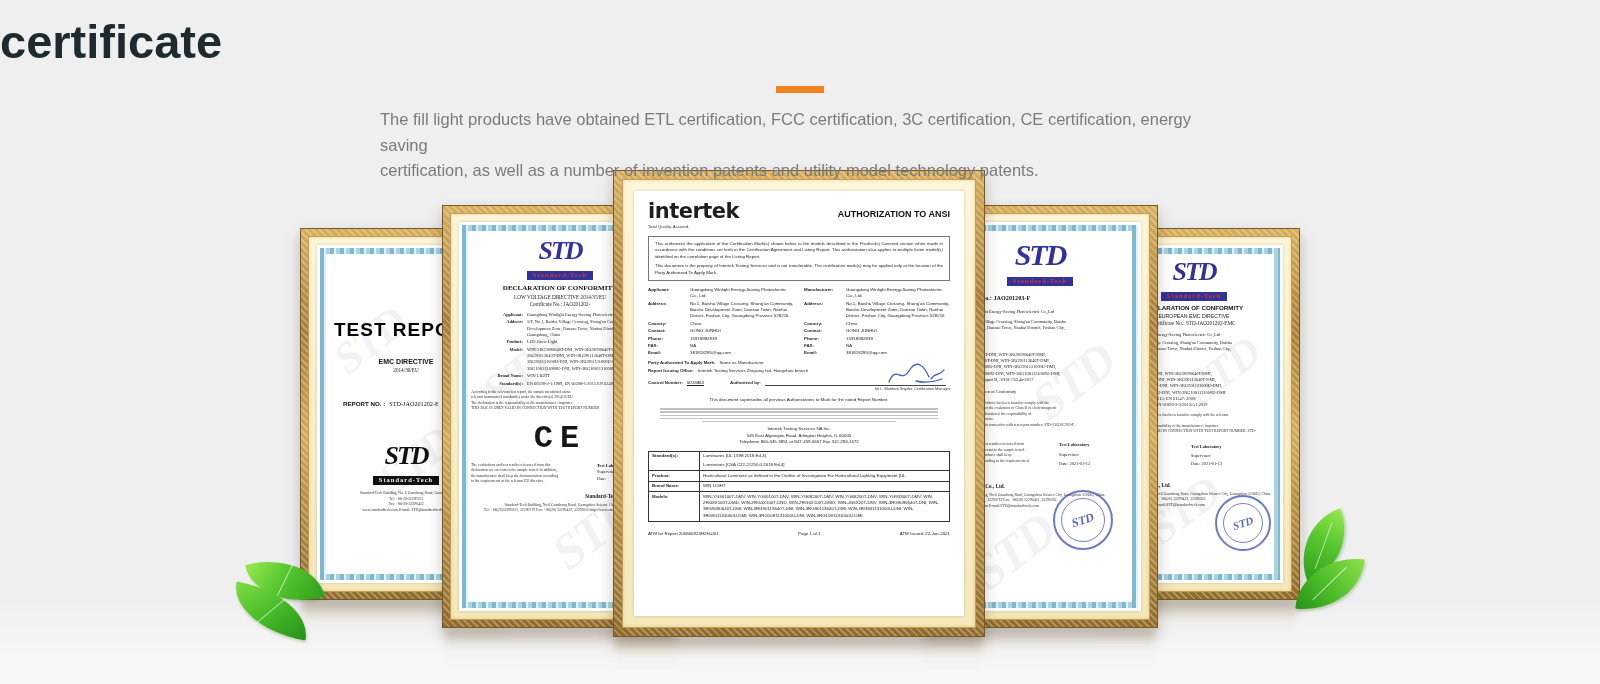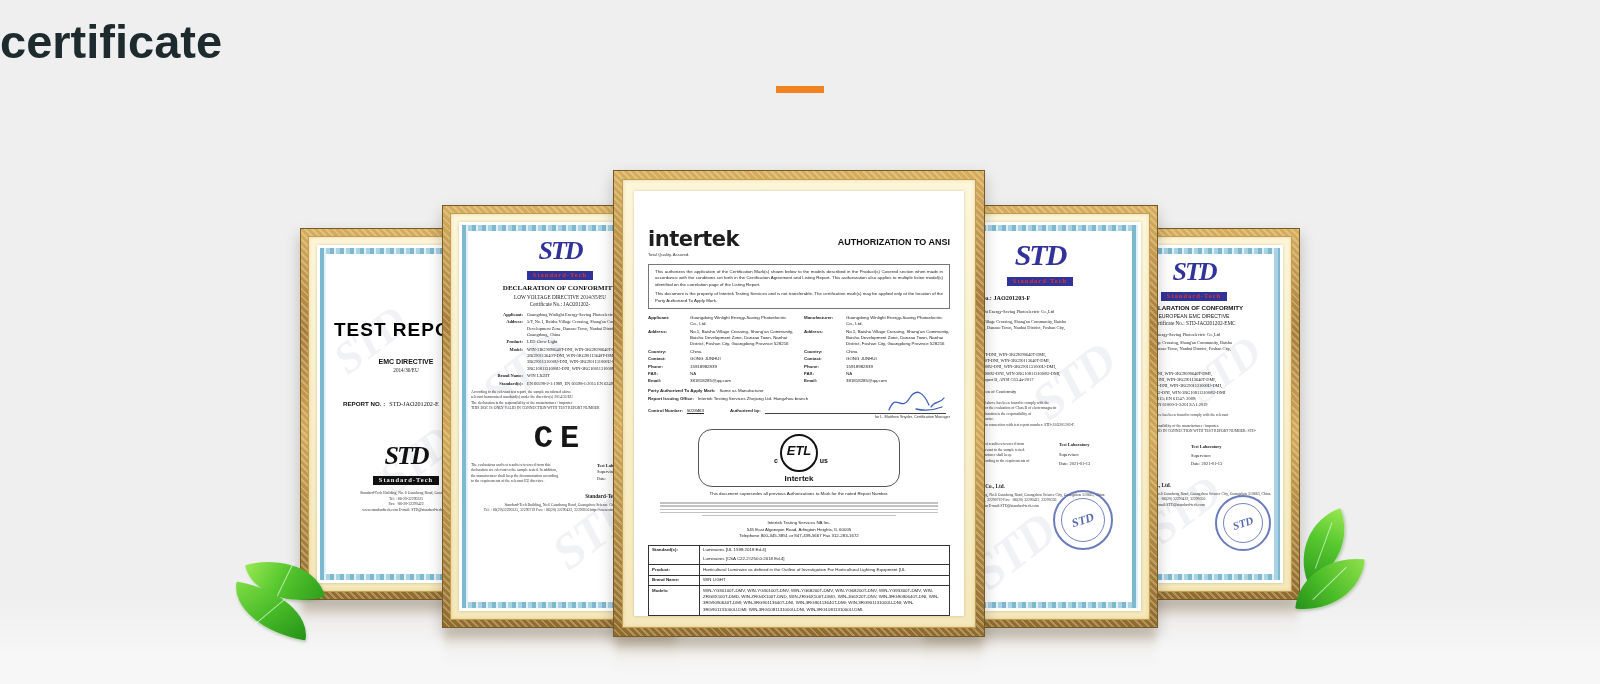--- a/index.html
+++ b/index.html
@@ -97,20 +97,21 @@
   .sig{position:absolute;right:2px;top:-16px;}
 </style>
 </head>
 <body>
 
 <div class="stage">
 
   <div class="hdr">
     <h1>certificate</h1>
     <div class="divider"></div>
+    <p class="desc"><span>The fill light products have obtained ETL certification, FCC certification, 3C certification, CE certification, energy saving</span><br><span>certification, as well as a number of invention patents and utility model technology patents.</span></p>
   </div>
 
   <div class="floor"></div>
 
   <div class="refl" style="left:302px;top:601px;width:208px;height:52px;"></div>
   <div class="refl" style="left:444px;top:629px;width:232px;height:48px;"></div>
   <div class="refl" style="left:615px;top:638px;width:368px;height:44px;"></div>
   <div class="refl" style="left:924px;top:629px;width:232px;height:48px;"></div>
   <div class="refl" style="left:1090px;top:601px;width:208px;height:52px;"></div>
 
@@ -327,21 +328,21 @@
           <div class="inner"></div>
           <div class="stxt" style="font-size:11px;">STD</div>
         </div>
       </div>
     </div>
   </div>
 
   <div class="frame" style="left:613px;top:170px;width:372px;height:467px;z-index:3;padding:9px;">
     <div class="mat" style="padding:12px;">
       <div class="paper">
-        <div class="content" style="inset:10px 14px;margin-top:28px;">
+        <div class="content" style="inset:10px 14px;">
           <div class="itk-head">
             <div>
               <div class="itk-logo">intertek</div>
               <div class="itk-tag">Total Quality. Assured.</div>
             </div>
             <div class="atm-title">AUTHORIZATION TO ANSI</div>
           </div>
           <div class="introbox s4">
             <div style="text-align:justify;">This authorizes the application of the Certification Mark(s) shown below to the models described in the Product(s) Covered section when made in accordance with the conditions set forth in the Certification Agreement and Listing Report. This authorization also applies to multiple listee model(s) identified on the correlation page of the Listing Report.</div>
             <div style="text-align:justify;margin-top:3px;">This document is the property of Intertek Testing Services and is not transferable. The certification mark(s) may be applied only at the location of the Party Authorized To Apply Mark.</div>
@@ -419,26 +420,20 @@
           <div class="ctl-row s4">
             <span class="b">Control Number:</span>
             <span class="u" style="margin-left:4px;font-style:italic;">5018463</span>
             <span class="b" style="margin-left:26px;">Authorized by:</span>
             <span style="flex:1;border-bottom:1px solid #444;margin:0 4px;height:7px;"></span>
             <svg class="sig" width="62" height="24" viewBox="0 0 62 24">
               <path d="M3 20 C 10 2, 15 22, 23 9 S 38 4, 43 15 M45 17 c 4 -7, 9 -3, 13 -9 M30 19 c 8 2, 18 1, 26 -2" stroke="#3f5fc0" fill="none" stroke-width="1.3" stroke-linecap="round"></path>
             </svg>
           </div>
           <div class="s3" style="text-align:right;margin-top:1px;">for L. Matthew Snyder, Certification Manager</div>
-          <div class="etlbox">
-            <span class="etlcirc">
-              <span class="cc">c</span><span>ETL</span><span class="us">us</span>
-            </span>
-            <div class="etlbrand">Intertek</div>
-          </div>
           <div class="ctr s4" style="margin-top:4px;">This document supersedes all previous Authorizations to Mark for the noted Report Number.</div>
           <div class="finebars">
             <div></div>
               <div></div>
               <div></div>
               <div></div>
               <div style="width:70%;margin:0 auto;"></div>
           </div>
           <div class="ctr s4" style="margin-top:4px;">
             <div>Intertek Testing Services NA Inc.</div>

